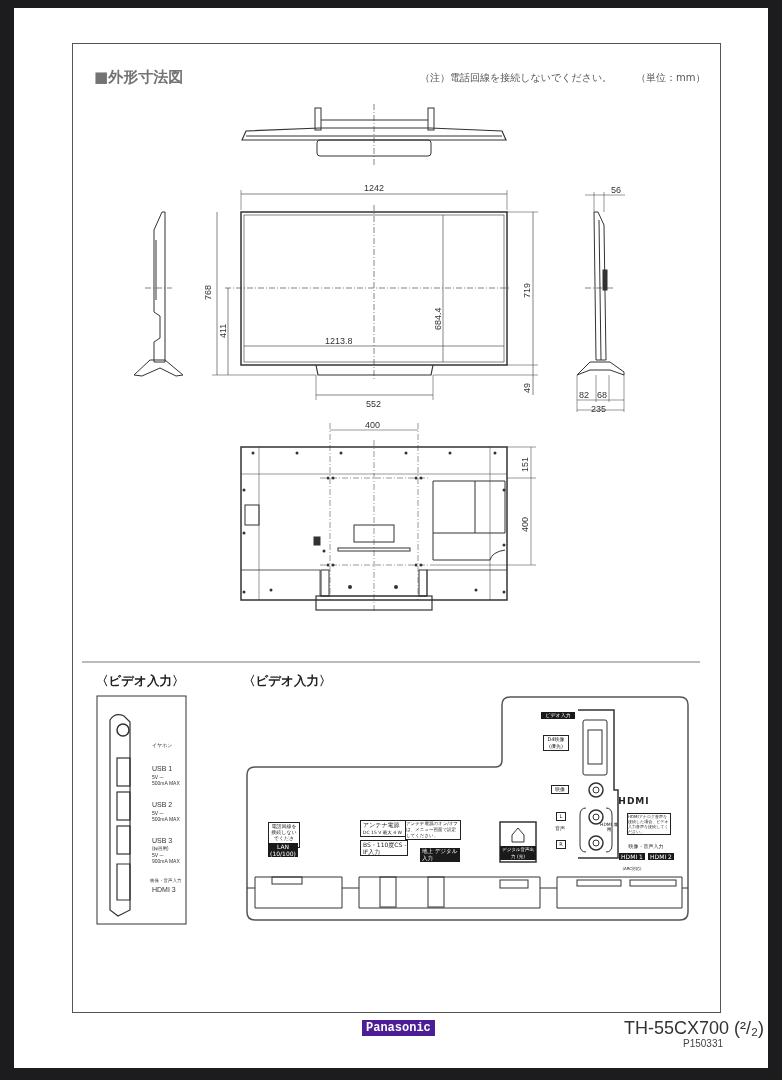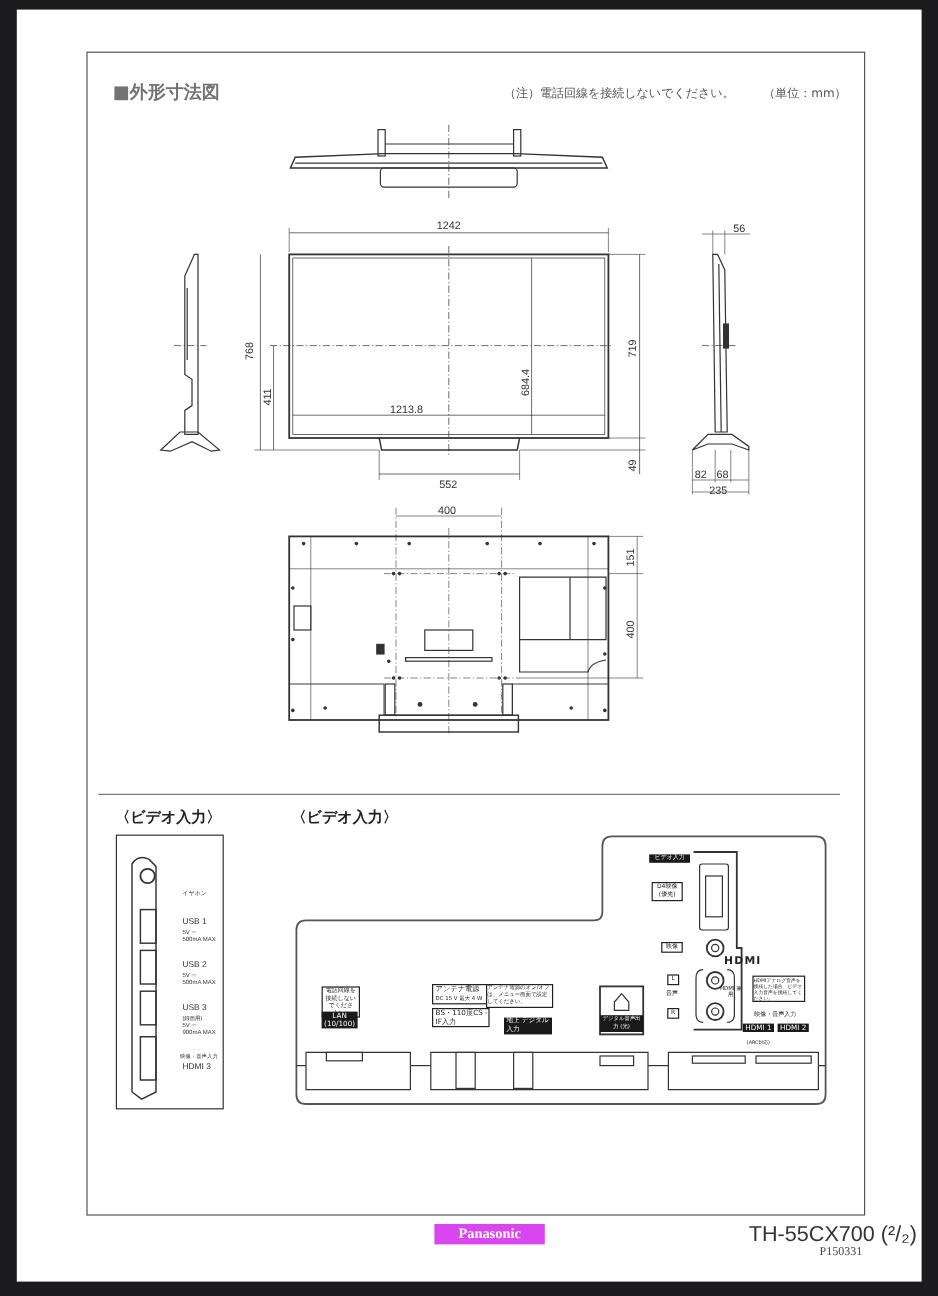--- a/index.html
+++ b/index.html
@@ -5,23 +5,23 @@
   html,body{margin:0;padding:0;}
   body{width:782px;height:1080px;background:#1c1c1e;position:relative;overflow:hidden;font-family:"DejaVu Sans",sans-serif;}
   .page{position:absolute;left:14px;top:8px;width:754px;height:1060px;background:#fff;}
   .frame{position:absolute;left:72px;top:43px;width:649px;height:970px;border:1.5px solid #555;box-sizing:border-box;}
   .title{position:absolute;left:94px;top:68px;font-size:15px;font-weight:bold;color:#737373;letter-spacing:0px;}
   .note{position:absolute;left:420px;top:71px;font-size:10px;color:#555;}
   .unit{position:absolute;left:636px;top:71px;font-size:10px;color:#555;}
   svg{position:absolute;left:0;top:0;}
   .t{font-family:"Liberation Sans",sans-serif;fill:#333;}
   .sec{position:absolute;font-size:12.5px;font-weight:bold;color:#222;}
-  .brand{position:absolute;left:362px;top:1020px;background:#d946ef;color:#fff;font-family:Liberation Serif, serif;font-weight:bold;font-size:12px;padding:1px 20px;}
+  .brand{position:absolute;left:362px;top:1020px;background:#4c1d95;color:#fff;font-family:Liberation Mono, monospace;font-weight:bold;font-size:12px;padding:1px 4px;}
   .model{position:absolute;left:624px;top:1018px;font-family:"Liberation Sans",sans-serif;font-size:18px;color:#333;}
-  .code{position:absolute;left:683px;top:1038px;font-family:Liberation Serif, serif;font-size:10px;color:#444;}
+  .code{position:absolute;left:683px;top:1038px;font-family:Liberation Sans, sans-serif;font-size:10px;color:#444;}
   .lbl{position:absolute;font-size:6px;line-height:7px;color:#222;text-align:center;}
   .lbl.inv{background:#1a1a1a;color:#fff;}
   .lbl.box{border:1px solid #222;background:#fff;}
   .side-lbl{position:absolute;font-family:"Liberation Sans",sans-serif;color:#333;font-size:7px;line-height:6px;}
 </style>
 </head>
 <body>
 
 <div class="page"></div>
 <div class="frame"></div>
@@ -226,21 +226,21 @@
 <div class="lbl box" style="left:360px;top:840px;width:44px;font-size:6px;text-align:left;padding-left:2px;">BS・110度CS -IF入力</div>
 <div class="lbl inv" style="left:420px;top:848px;width:38px;font-size:5.5px;text-align:left;padding-left:2px;">地上 デジタル入力</div>
 <div class="lbl inv" style="left:500px;top:846px;width:36px;font-size:4.5px;">デジタル音声出力 (光)</div>
 <div class="lbl inv" style="left:541px;top:712px;width:34px;font-size:5px;">ビデオ入力</div>
 <div class="lbl box" style="left:543px;top:735px;width:24px;font-size:5px;">D4映像 (優先)</div>
 <div class="lbl box" style="left:551px;top:785px;width:16px;font-size:5px;">映像</div>
 <div class="lbl box" style="left:556px;top:812px;width:8px;font-size:5px;">L</div>
 <div class="lbl" style="left:553px;top:825px;width:14px;font-size:5px;">音声</div>
 <div class="lbl box" style="left:556px;top:840px;width:8px;font-size:5px;">R</div>
 <div class="lbl" style="left:600px;top:822px;width:18px;font-size:4.5px;line-height:5px;">HDMI 兼用</div>
-<div class="lbl" style="left:600px;top:798px;width:38px;font-size:9px;font-weight:bold;letter-spacing:1px;">HDMI</div>
+<div class="lbl" style="left:615px;top:798px;width:38px;font-size:9px;font-weight:bold;letter-spacing:1px;">HDMI</div>
 <div class="lbl box" style="left:627px;top:813px;width:42px;font-size:4px;line-height:5px;text-align:left;">HDMIアナログ音声を接続した場合、ビデオ入力音声を接続してください。</div>
 <div class="lbl" style="left:622px;top:843px;width:48px;font-size:5px;">映像・音声入力</div>
 <div class="lbl inv" style="left:619px;top:853px;width:26px;font-size:6px;">HDMI 1</div>
 <div class="lbl" style="left:618px;top:865px;width:28px;font-size:4px;">(ARC対応)</div>
 <div class="lbl inv" style="left:648px;top:853px;width:26px;font-size:6px;">HDMI 2</div>
 
 <div class="brand">Panasonic</div>
 <div class="model">TH-55CX700 (²/₂)</div>
 <div class="code">P150331</div>
 

